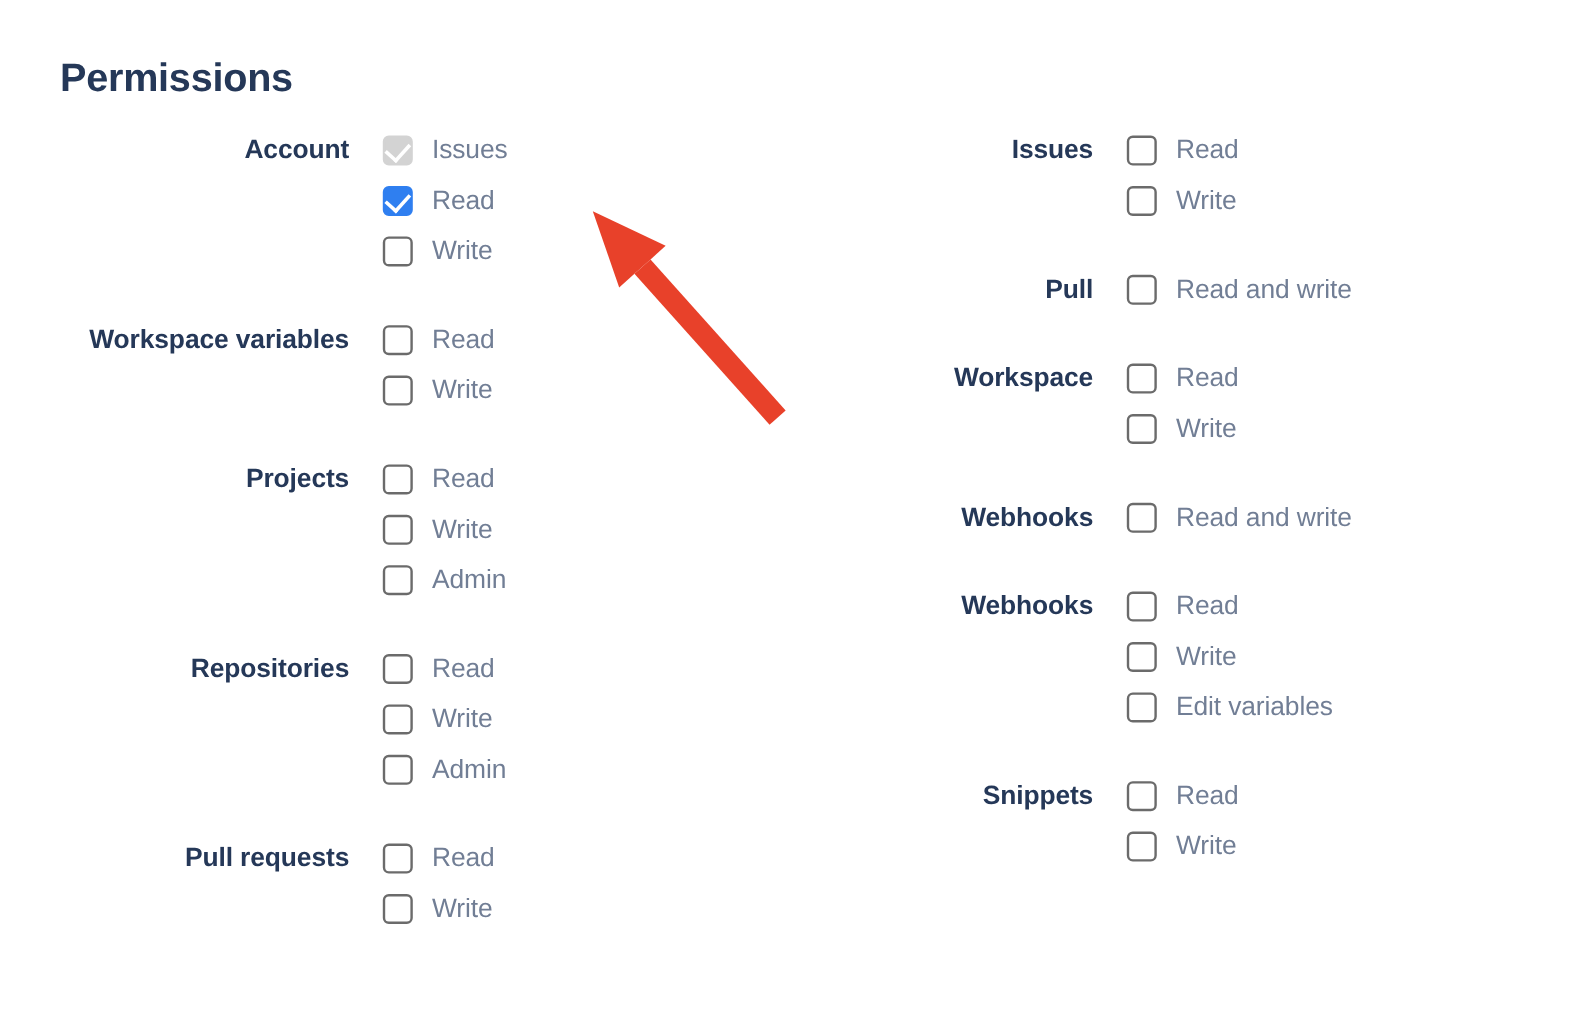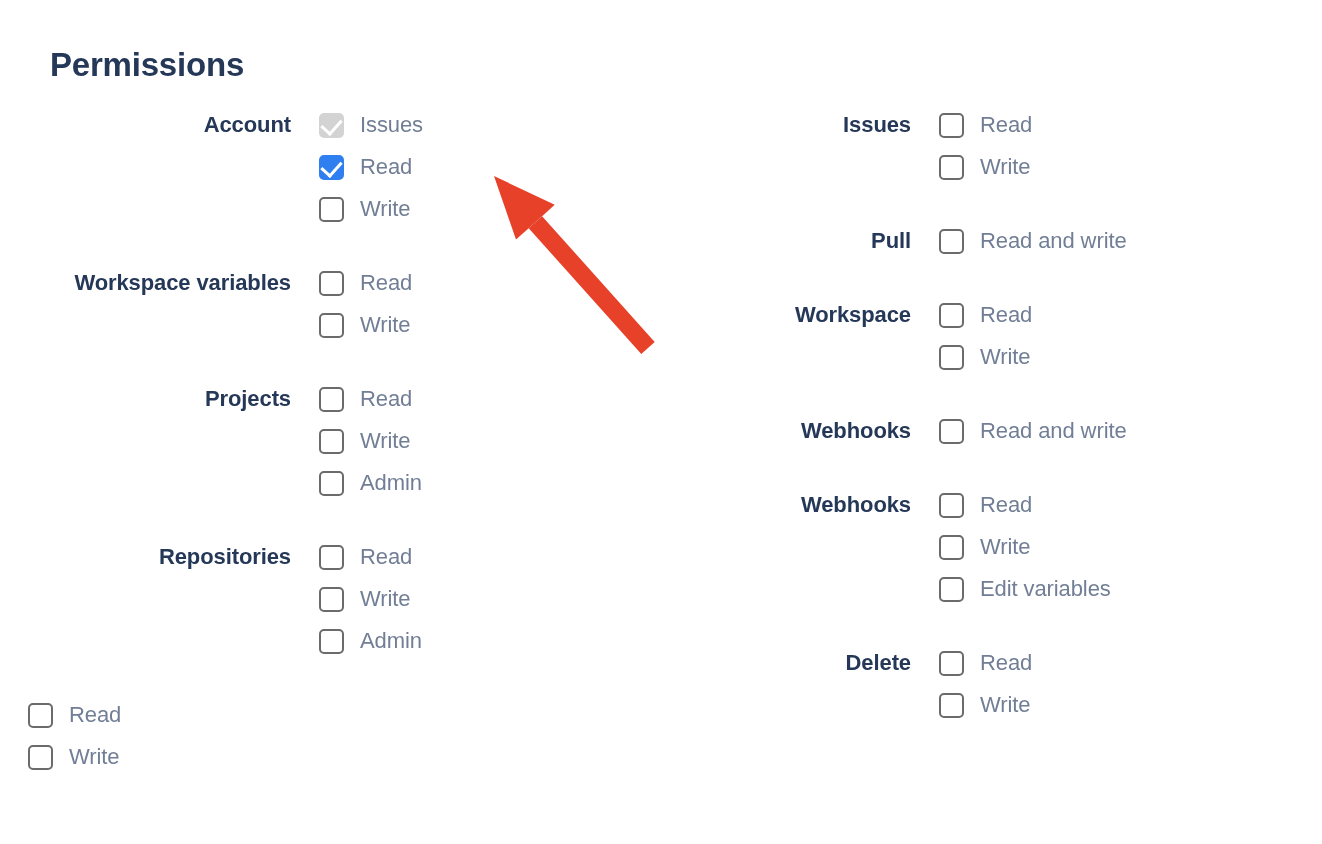--- a/index.html
+++ b/index.html
@@ -189,20 +189,21 @@
             <span class="cb"></span>
             <span class="option-label">Write</span>
           </div>
           <div class="option-row">
             <span class="cb"></span>
             <span class="option-label">Admin</span>
           </div>
         </div>
       </div>
       <div class="group">
+        <div class="group-label">Pull requests</div>
         <div class="options">
           <div class="option-row">
             <span class="cb"></span>
             <span class="option-label">Read</span>
           </div>
           <div class="option-row">
             <span class="cb"></span>
             <span class="option-label">Write</span>
           </div>
         </div>
@@ -264,21 +265,21 @@
             <span class="cb"></span>
             <span class="option-label">Write</span>
           </div>
           <div class="option-row">
             <span class="cb"></span>
             <span class="option-label">Edit variables</span>
           </div>
         </div>
       </div>
       <div class="group">
-        <div class="group-label">Delete</div>
+        <div class="group-label">Snippets</div>
         <div class="options">
           <div class="option-row">
             <span class="cb"></span>
             <span class="option-label">Read</span>
           </div>
           <div class="option-row">
             <span class="cb"></span>
             <span class="option-label">Write</span>
           </div>
         </div>

